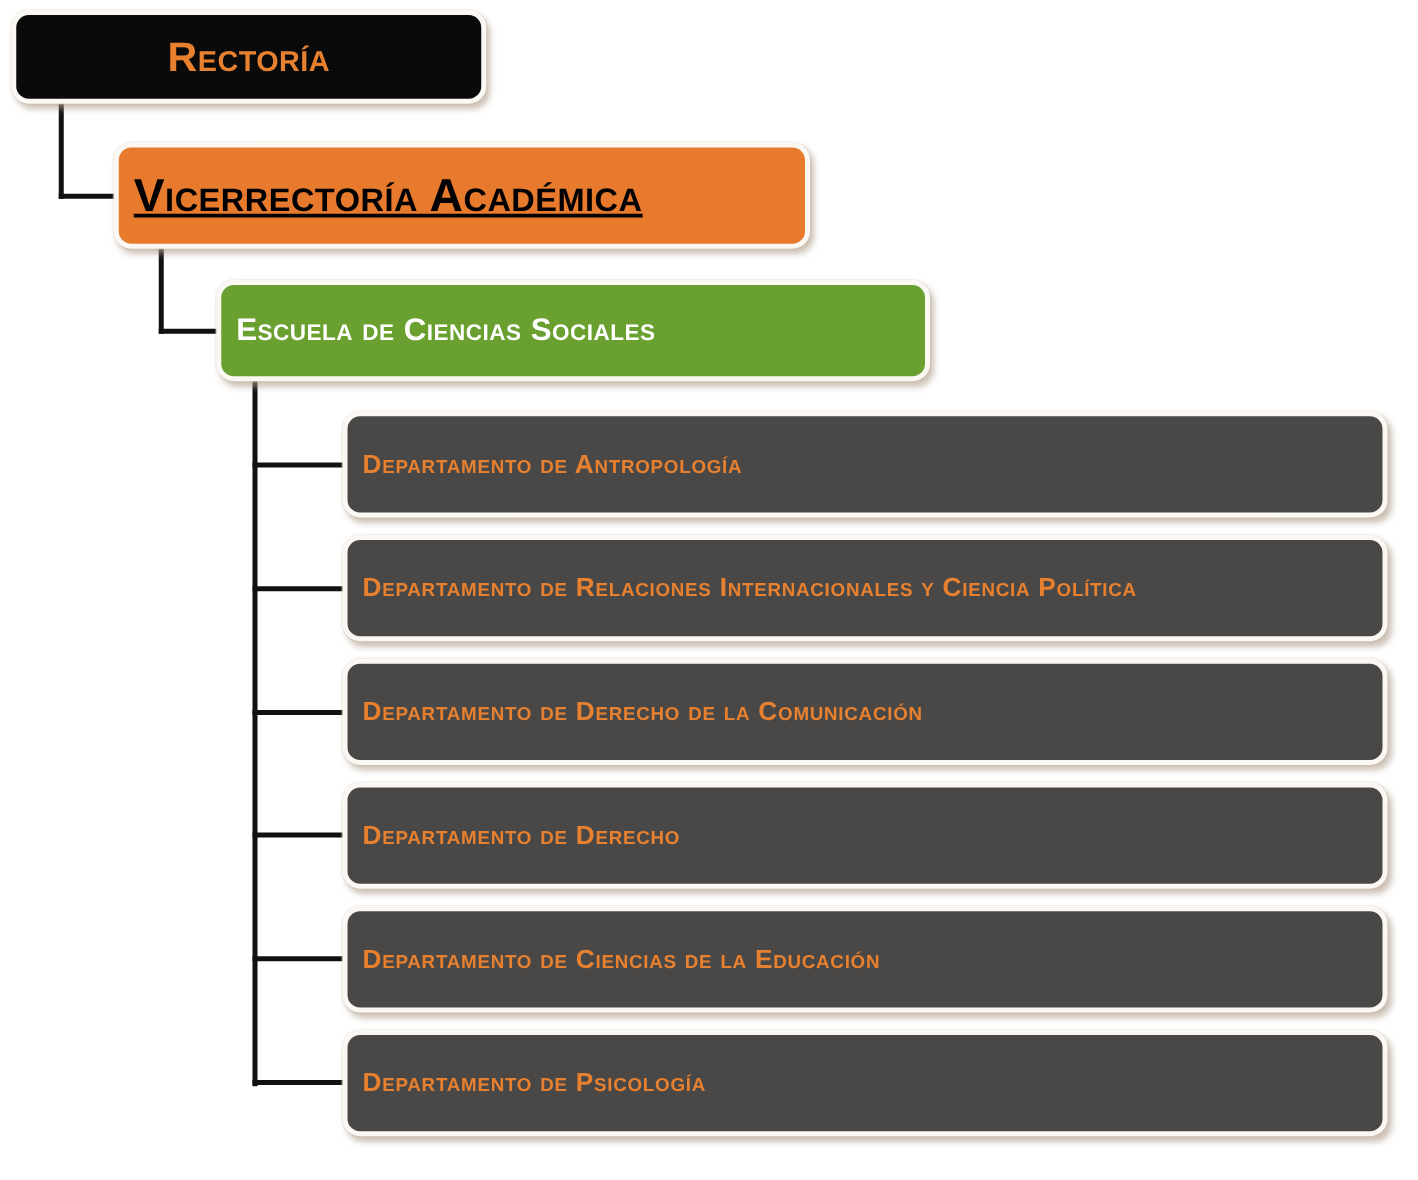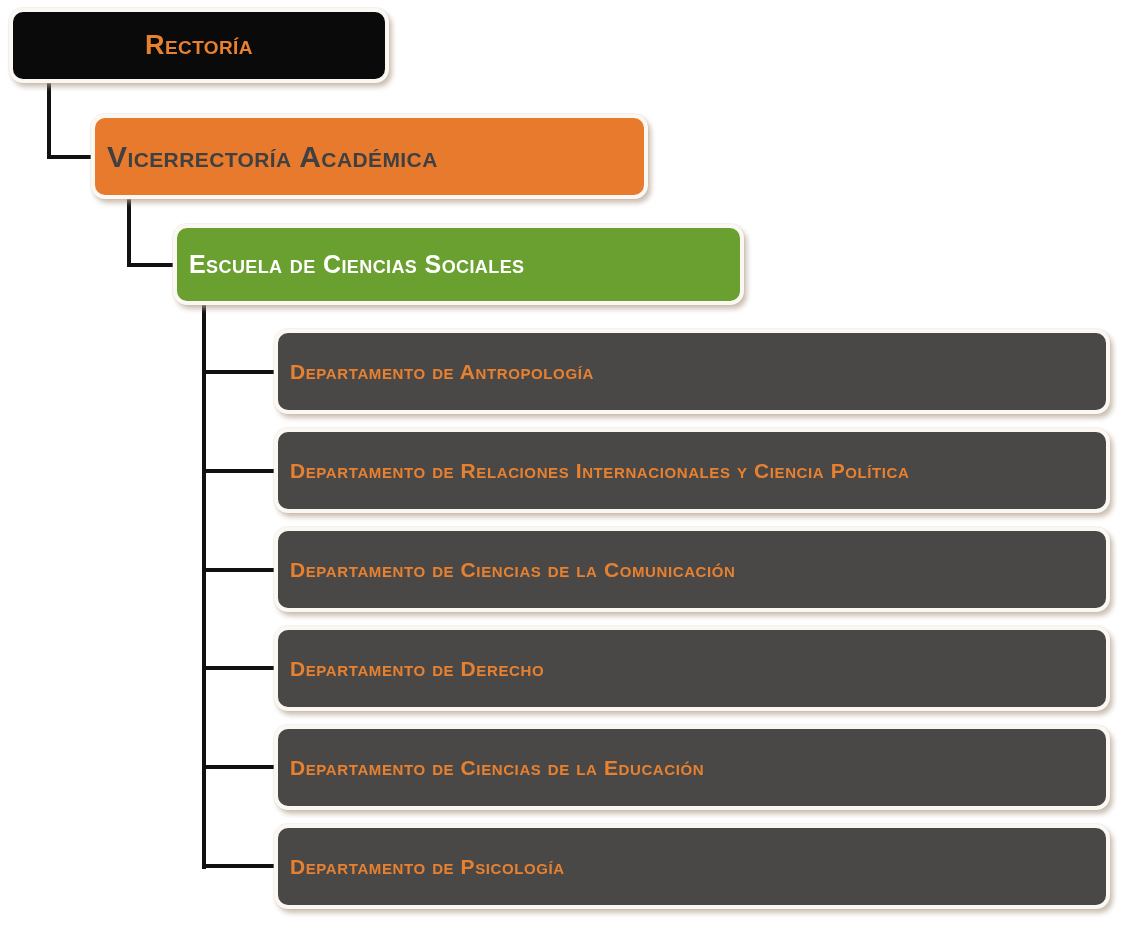--- a/index.html
+++ b/index.html
@@ -27,28 +27,29 @@
     font-variant: small-caps;
     letter-spacing: 0.4px;
     z-index: 2;
     white-space: nowrap;
   }
   .node-inner-pad { padding-left: 12px; }
   .node-rectoria {
     left: 9px; top: 8px; width: 380px; height: 75px;
     background: #0a0a0a;
     color: #e8812f;
-    font-size: 27px;
+    font-size: 33px;
     justify-content: center;
   }
   .node-vicerrectoria {
     left: 91px; top: 114px; width: 557px; height: 85px;
     background: #e87a2e;
-    color: #404040;
-    font-size: 30px;
+    color: #000000;
+    font-size: 37px;
+    text-decoration: underline;
   }
   .node-escuela {
     left: 173px; top: 224px; width: 571px; height: 81px;
     background: #69a02f;
     color: #ffffff;
     font-size: 25px;
   }
   .node-dept {
     left: 274px; width: 836px; height: 85px;
     background: #4a4847;
@@ -93,21 +94,21 @@
     <span>Escuela de Ciencias Sociales</span>
   </div>
 
   <div class="node node-dept node-inner-pad" style="top:329px;">
     <span>Departamento de Antropología</span>
   </div>
   <div class="node node-dept node-inner-pad" style="top:428px;">
     <span>Departamento de Relaciones Internacionales y Ciencia Política</span>
   </div>
   <div class="node node-dept node-inner-pad" style="top:527px;">
-    <span>Departamento de Ciencias de la Comunicación</span>
+    <span>Departamento de Derecho de la Comunicación</span>
   </div>
   <div class="node node-dept node-inner-pad" style="top:626px;">
     <span>Departamento de Derecho</span>
   </div>
   <div class="node node-dept node-inner-pad" style="top:725px;">
     <span>Departamento de Ciencias de la Educación</span>
   </div>
   <div class="node node-dept node-inner-pad" style="top:824px;text-align:center;">
     <span>Departamento de Psicología</span>
   </div>

